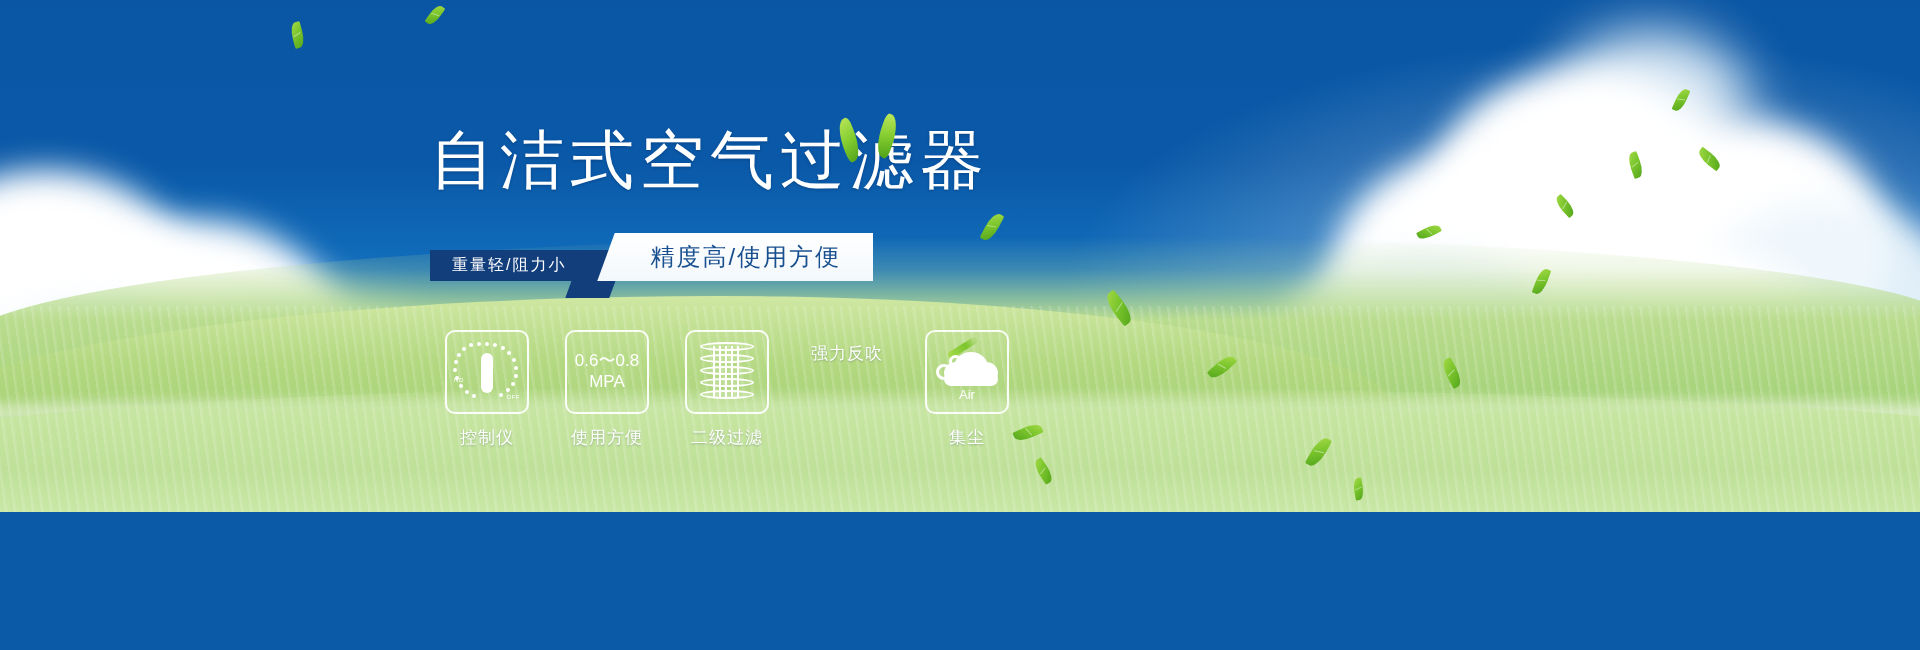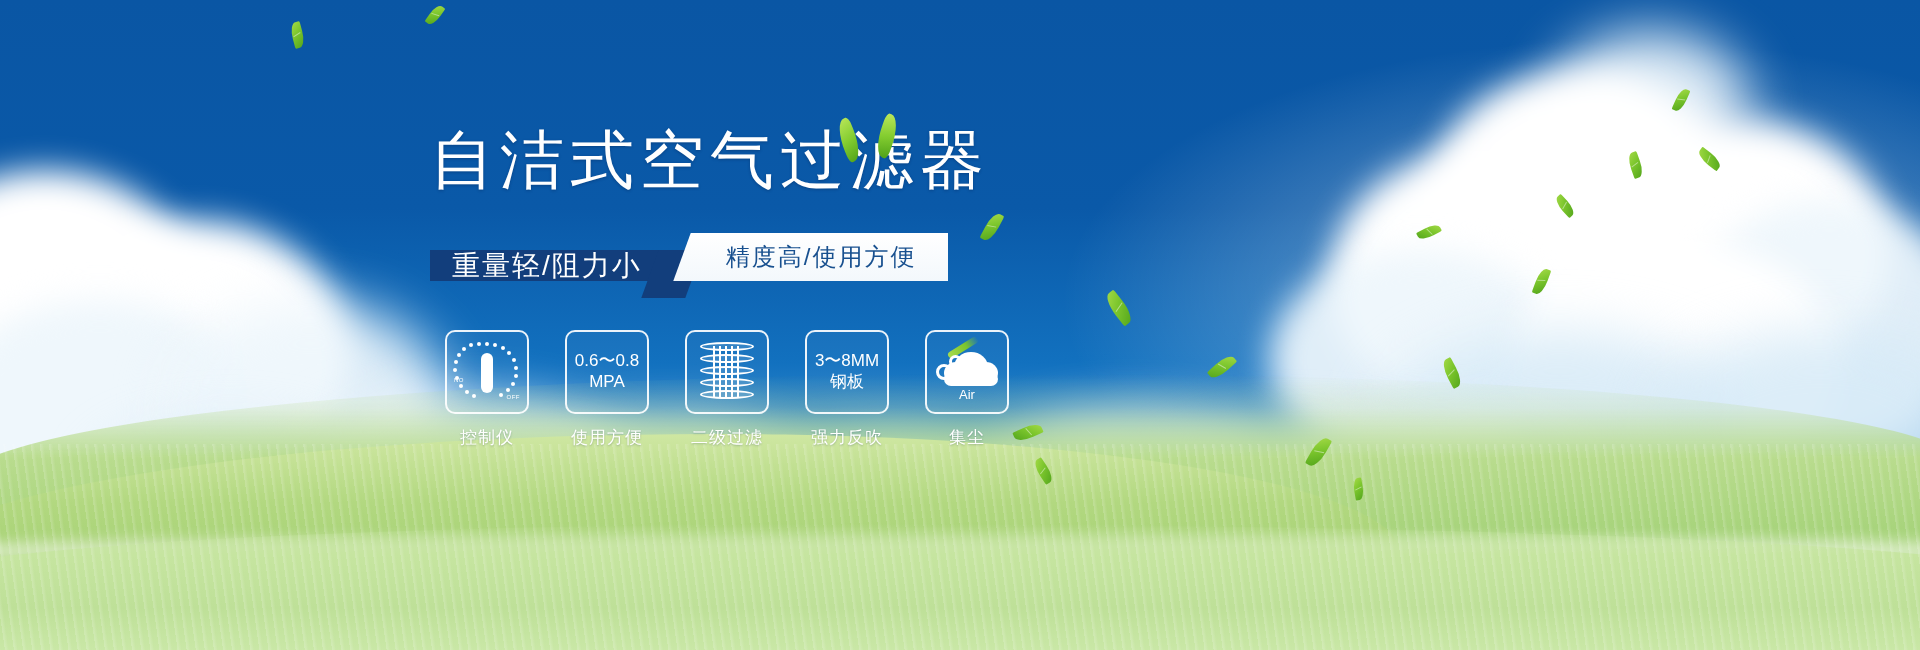--- a/index.html
+++ b/index.html
@@ -1,20 +1,20 @@
 <!DOCTYPE html>
 <html><head>
 <meta charset="utf-8">
 <style>
   * { margin:0; padding:0; box-sizing:border-box; }
   html,body { width:1920px; height:650px; overflow:hidden; background:#0b5aa8; }
   body { font-family:"Liberation Sans","DejaVu Sans",sans-serif; }
 
   .banner{
-    position:relative; width:1920px; height:650px; overflow:hidden;
+    position:relative; width:1920px; height:512px; overflow:hidden;
     background:
       radial-gradient(ellipse 900px 420px at 1620px 300px, rgba(255,255,255,.50) 0%, rgba(255,255,255,0) 62%),
       linear-gradient(180deg,#0a56a4 0%,#0a59a8 32%,#1271bf 56%,#4a9ad6 72%,#9ecbe8 84%,#cfe6f3 92%,#dfeef7 100%);
   }
 
   
   .cloudLayer{ position:absolute; inset:0; }
   .puff{ position:absolute; border-radius:50%; background:#ffffff; filter:blur(16px); }
   .puff.soft{ filter:blur(26px); }
   .puff.dim{ background:rgba(238,246,252,.92); }
@@ -93,21 +93,21 @@
   }
   .titleLeaves{ position:absolute; left:835px; top:110px; width:80px; height:58px; }
   .titleLeaf{ position:absolute; width:16px; height:44px;
     background:linear-gradient(160deg,#bde85c 0%,#84cd30 50%,#4da018 100%); }
   .tl-a{ left:6px;  top:8px;  border-radius:70% 20% 70% 20%; transform:rotate(-22deg); }
   .tl-b{ left:44px; top:4px;  border-radius:20% 70% 20% 70%; transform:rotate(20deg); }
 
   .ribbon{ position:absolute; left:430px; top:233px; height:48px; display:flex; }
   .ribLeft{
     position:relative; background:#123e7c; color:#ffffff;
-    font-size:28px; letter-spacing:2px; display:flex; align-items:center;
+    font-size:16px; letter-spacing:2px; display:flex; align-items:center;
     padding:0 30px 0 22px; white-space:nowrap;margin-top:17px;
   }
   .ribLeft::after{
     content:""; position:absolute; right:-22px; top:0; width:44px; height:48px;
     background:#123e7c; transform:skewX(-20deg);
   }
   .ribRight{
     position:relative; margin-left:26px;
     background:linear-gradient(180deg,#ffffff 0%,#f3f8fc 100%);
     color:#18508f; font-size:24px; letter-spacing:2px;
@@ -279,24 +279,20 @@
             <div class="cEl" style="top:12px;"></div>
             <div class="cEl" style="top:24px;"></div>
             <div class="cEl" style="top:36px;"></div>
             <div class="cEl" style="top:48px;"></div>
           </div>
         </div>
         <div class="flabel">二级过滤</div>
       </div>
 
       <div class="feature">
-        <div class="fbox">
-          <div class="fboxText">3〜8MM</div>
-          <div class="fboxText cn">钢板</div>
-        </div>
         <div class="flabel">强力反吹</div>
       </div>
 
       <div class="feature">
         <div class="fbox">
           <div class="airIcon">
             <div class="acStreak"></div>
             <div class="acl ac3"></div>
             <div class="acl ac1"></div>
             <div class="acl ac2"></div>

